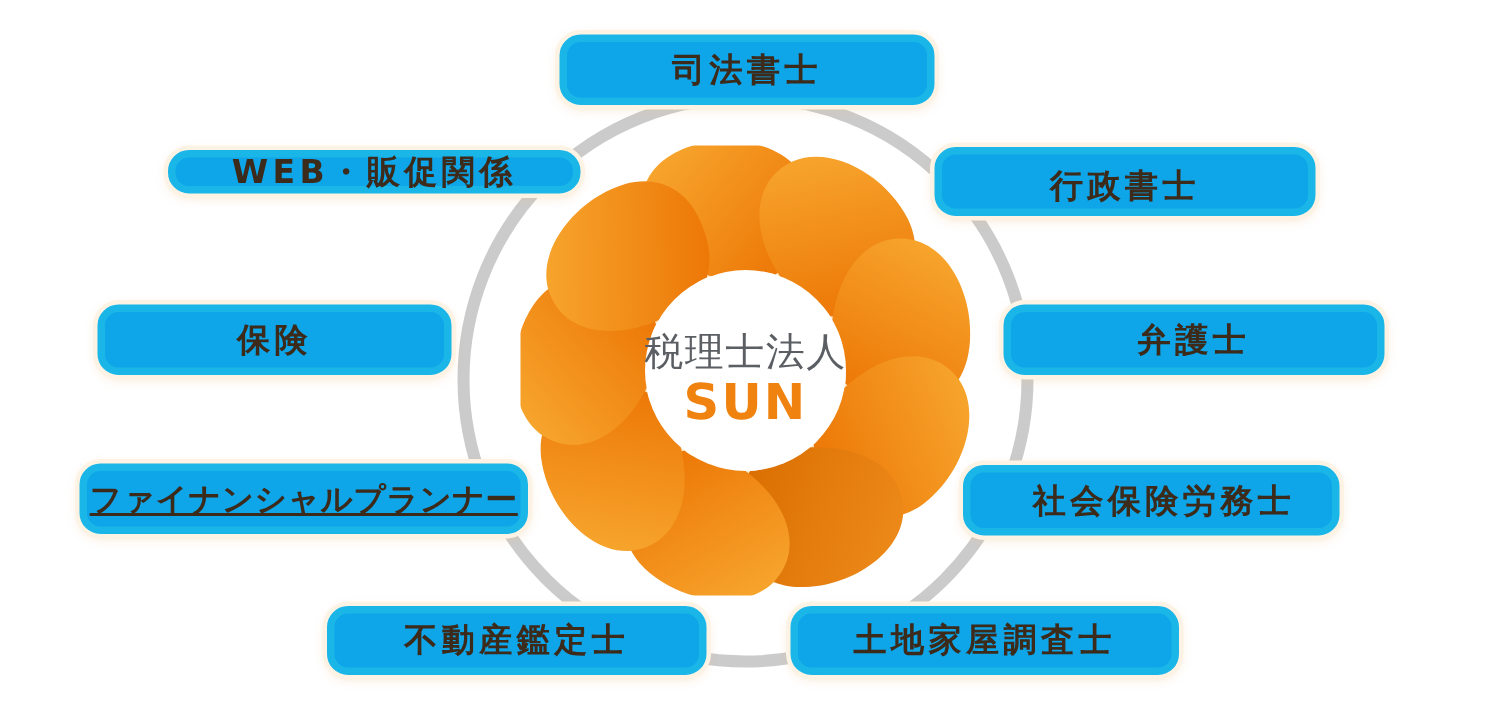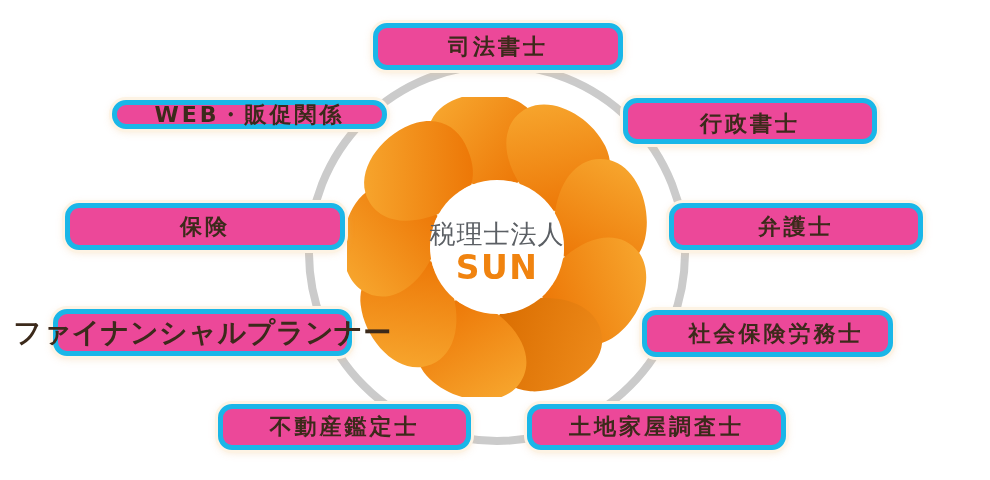--- a/index.html
+++ b/index.html
@@ -13,35 +13,35 @@
     box-sizing:border-box;border:8px solid #cbcbcb;border-radius:50%;
     z-index:1;
   }
   
   .logo{
     position:absolute;left:347px;top:97px;width:300px;height:300px;z-index:2;
   }
   
   .node{
     position:absolute;box-sizing:border-box;z-index:3;
-    border:5px solid #1ab6e8;border-radius:14px;background:#ec4899;
+    border:5px solid #1ab6e8;border-radius:14px;background:#0ea5e9;
     display:flex;align-items:center;justify-content:center;
     font-size:22px;font-weight:bold;color:#3c2a1b;letter-spacing:3px;
     box-shadow:0 0 0 3px #fdf3e4, 0 2px 8px rgba(235,188,130,0.45);
     white-space:nowrap;
   }
-  .node.tight{font-size:28px;letter-spacing:0.5px;}
+  .node.tight{font-size:21px;letter-spacing:0.5px;text-decoration:underline;}
   .n0{left:373px;top:23px;width:250px;height:47px;}   
   .n1{left:623px;top:98px;width:254px;height:46px;align-items:flex-end;}   
   .n2{left:669px;top:203px;width:254px;height:47px;}  
   .n3{left:642px;top:310px;width:251px;height:47px;padding-left:17px;}  
   .n4{left:527px;top:404px;width:259px;height:46px;align-items:center;}  
   .n5{left:218px;top:404px;width:253px;height:46px;}  
   .n6{left:53px;top:309px;width:299px;height:47px;}   
-  .n7{left:65px;top:203px;width:280px;height:47px;}   
+  .n7{left:65px;top:203px;width:236px;height:47px;}   
   .n8{left:112px;top:100px;width:275px;height:29px;text-align:right;}  
 </style>
 </head>
 <body>
 
 <div class="stage">
 
   <div class="ring"></div>
 
   <svg class="logo" viewBox="-150 -150 300 300" aria-hidden="true">

